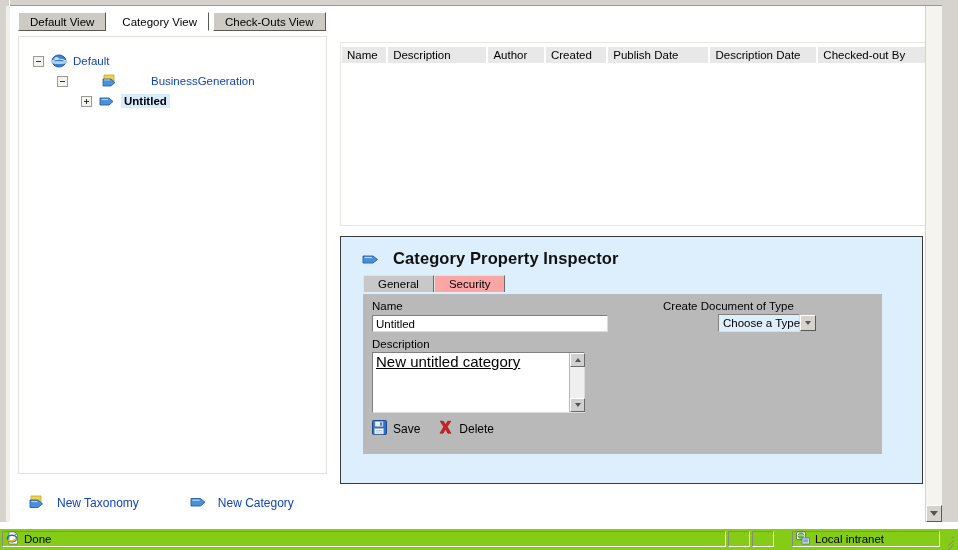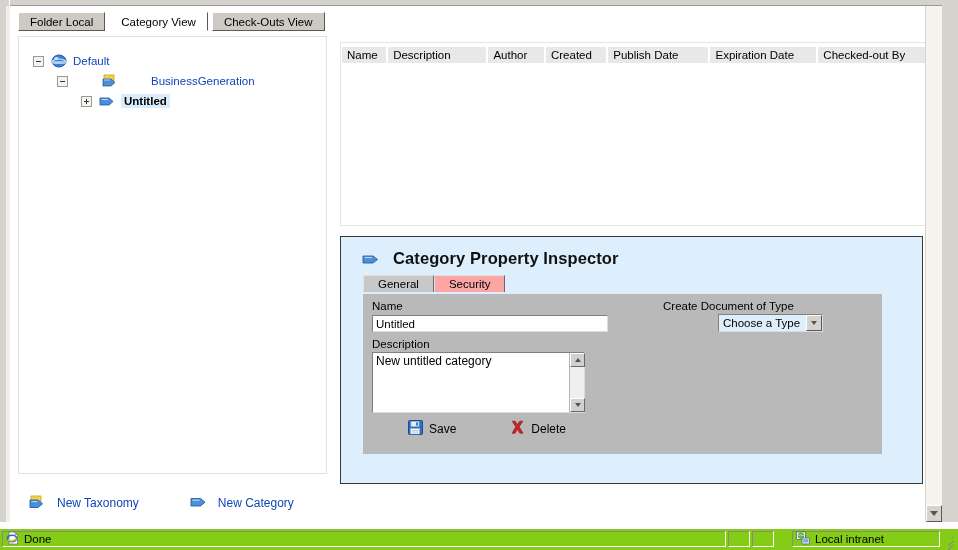--- a/index.html
+++ b/index.html
@@ -252,23 +252,24 @@
     width: 213px; height: 61px;
     background: #ffffff;
     border: 1px solid #808080;
     border-right-color: #dcdcdc;
     border-bottom-color: #dcdcdc;
   }
   .ta-text {
     position: absolute;
     left: 3px; top: 2px;
     width: 190px;
-    font-size: 12px;
+    font-size: 15px;
     color: #000000;
     line-height: 13px;
+    text-decoration: underline;
   }
   .ta-scroll {
     position: absolute; right: 0; top: 0;
     width: 15px; height: 100%;
     background: #efefef;
     border-left: 1px solid #b5b5b5;
   }
   .sb-btn {
     position: absolute; left: 0;
     width: 15px; height: 14px;
@@ -282,21 +283,21 @@
   }
   .sb-up { top: 0; }
   .sb-dn { bottom: 0; }
   .ar-up { width:0;height:0;border-left:3px solid transparent;border-right:3px solid transparent;border-bottom:4px solid #55554f; }
   .ar-dn { width:0;height:0;border-left:3px solid transparent;border-right:3px solid transparent;border-top:4px solid #55554f; }
 
   
   .sel-box {
     position: absolute;
     left: 355px; top: 20px;
-    width: 105px; height: 18px;
+    width: 82px; height: 18px;
     background: #dfeefb;
     border: 1px solid #808080;
     border-right-color: #dcdcdc;
     border-bottom-color: #dcdcdc;
     display: flex; align-items: center;
     cursor: pointer;
   }
   .sel-val {
     font-size: 11.5px; color: #000000;
     padding-left: 4px; flex: 1;
@@ -315,21 +316,20 @@
 
   
   .actions {
     position: absolute;
     left: 9px; top: 126px;
     display: flex; align-items: center; gap: 18px;
   }
   .act {
     display: flex; align-items: center;
     cursor: pointer;
-    margin-left: 36px;
   }
   .act-label {
     font-size: 12px;
     color: #000000;
     margin-left: 6px;
   }
 
   
   .linkbar {
     position: absolute;
@@ -393,21 +393,21 @@
   <div class="chrome-top"></div>
   <div class="chrome-left">
     <div class="chrome-left-inner"></div>
   </div>
   <div class="chrome-right"></div>
 
   <div class="viewport">
 
     <div class="tabbar">
       <div class="tab">
-        <span>Folder Local</span>
+        <span>Default View</span>
       </div>
       <div class="tab active">
         <span>Category View</span>
       </div>
       <div class="tab">
         <span>Check-Outs View</span>
       </div>
     </div>
 
     <div class="tree-panel">
@@ -454,21 +454,21 @@
       </div>
     </div>
 
     <div class="grid-panel">
       <div class="grid-head">
         <div class="gh" style="width:48px">Name</div>
         <div class="gh" style="width:105px">Description</div>
         <div class="gh" style="width:60px">Author</div>
         <div class="gh" style="width:65px">Created</div>
         <div class="gh" style="width:107px">Publish Date</div>
-        <div class="gh" style="width:113px">Expiration Date</div>
+        <div class="gh" style="width:113px">Description Date</div>
         <div class="gh" style="width:118px">Checked-out By</div>
       </div>
       <div></div>
     </div>
 
     <div class="inspector">
 
       <div class="insp-head">
         <span class="ticon">
           <svg width="20" height="16" viewBox="0 0 20 16">

